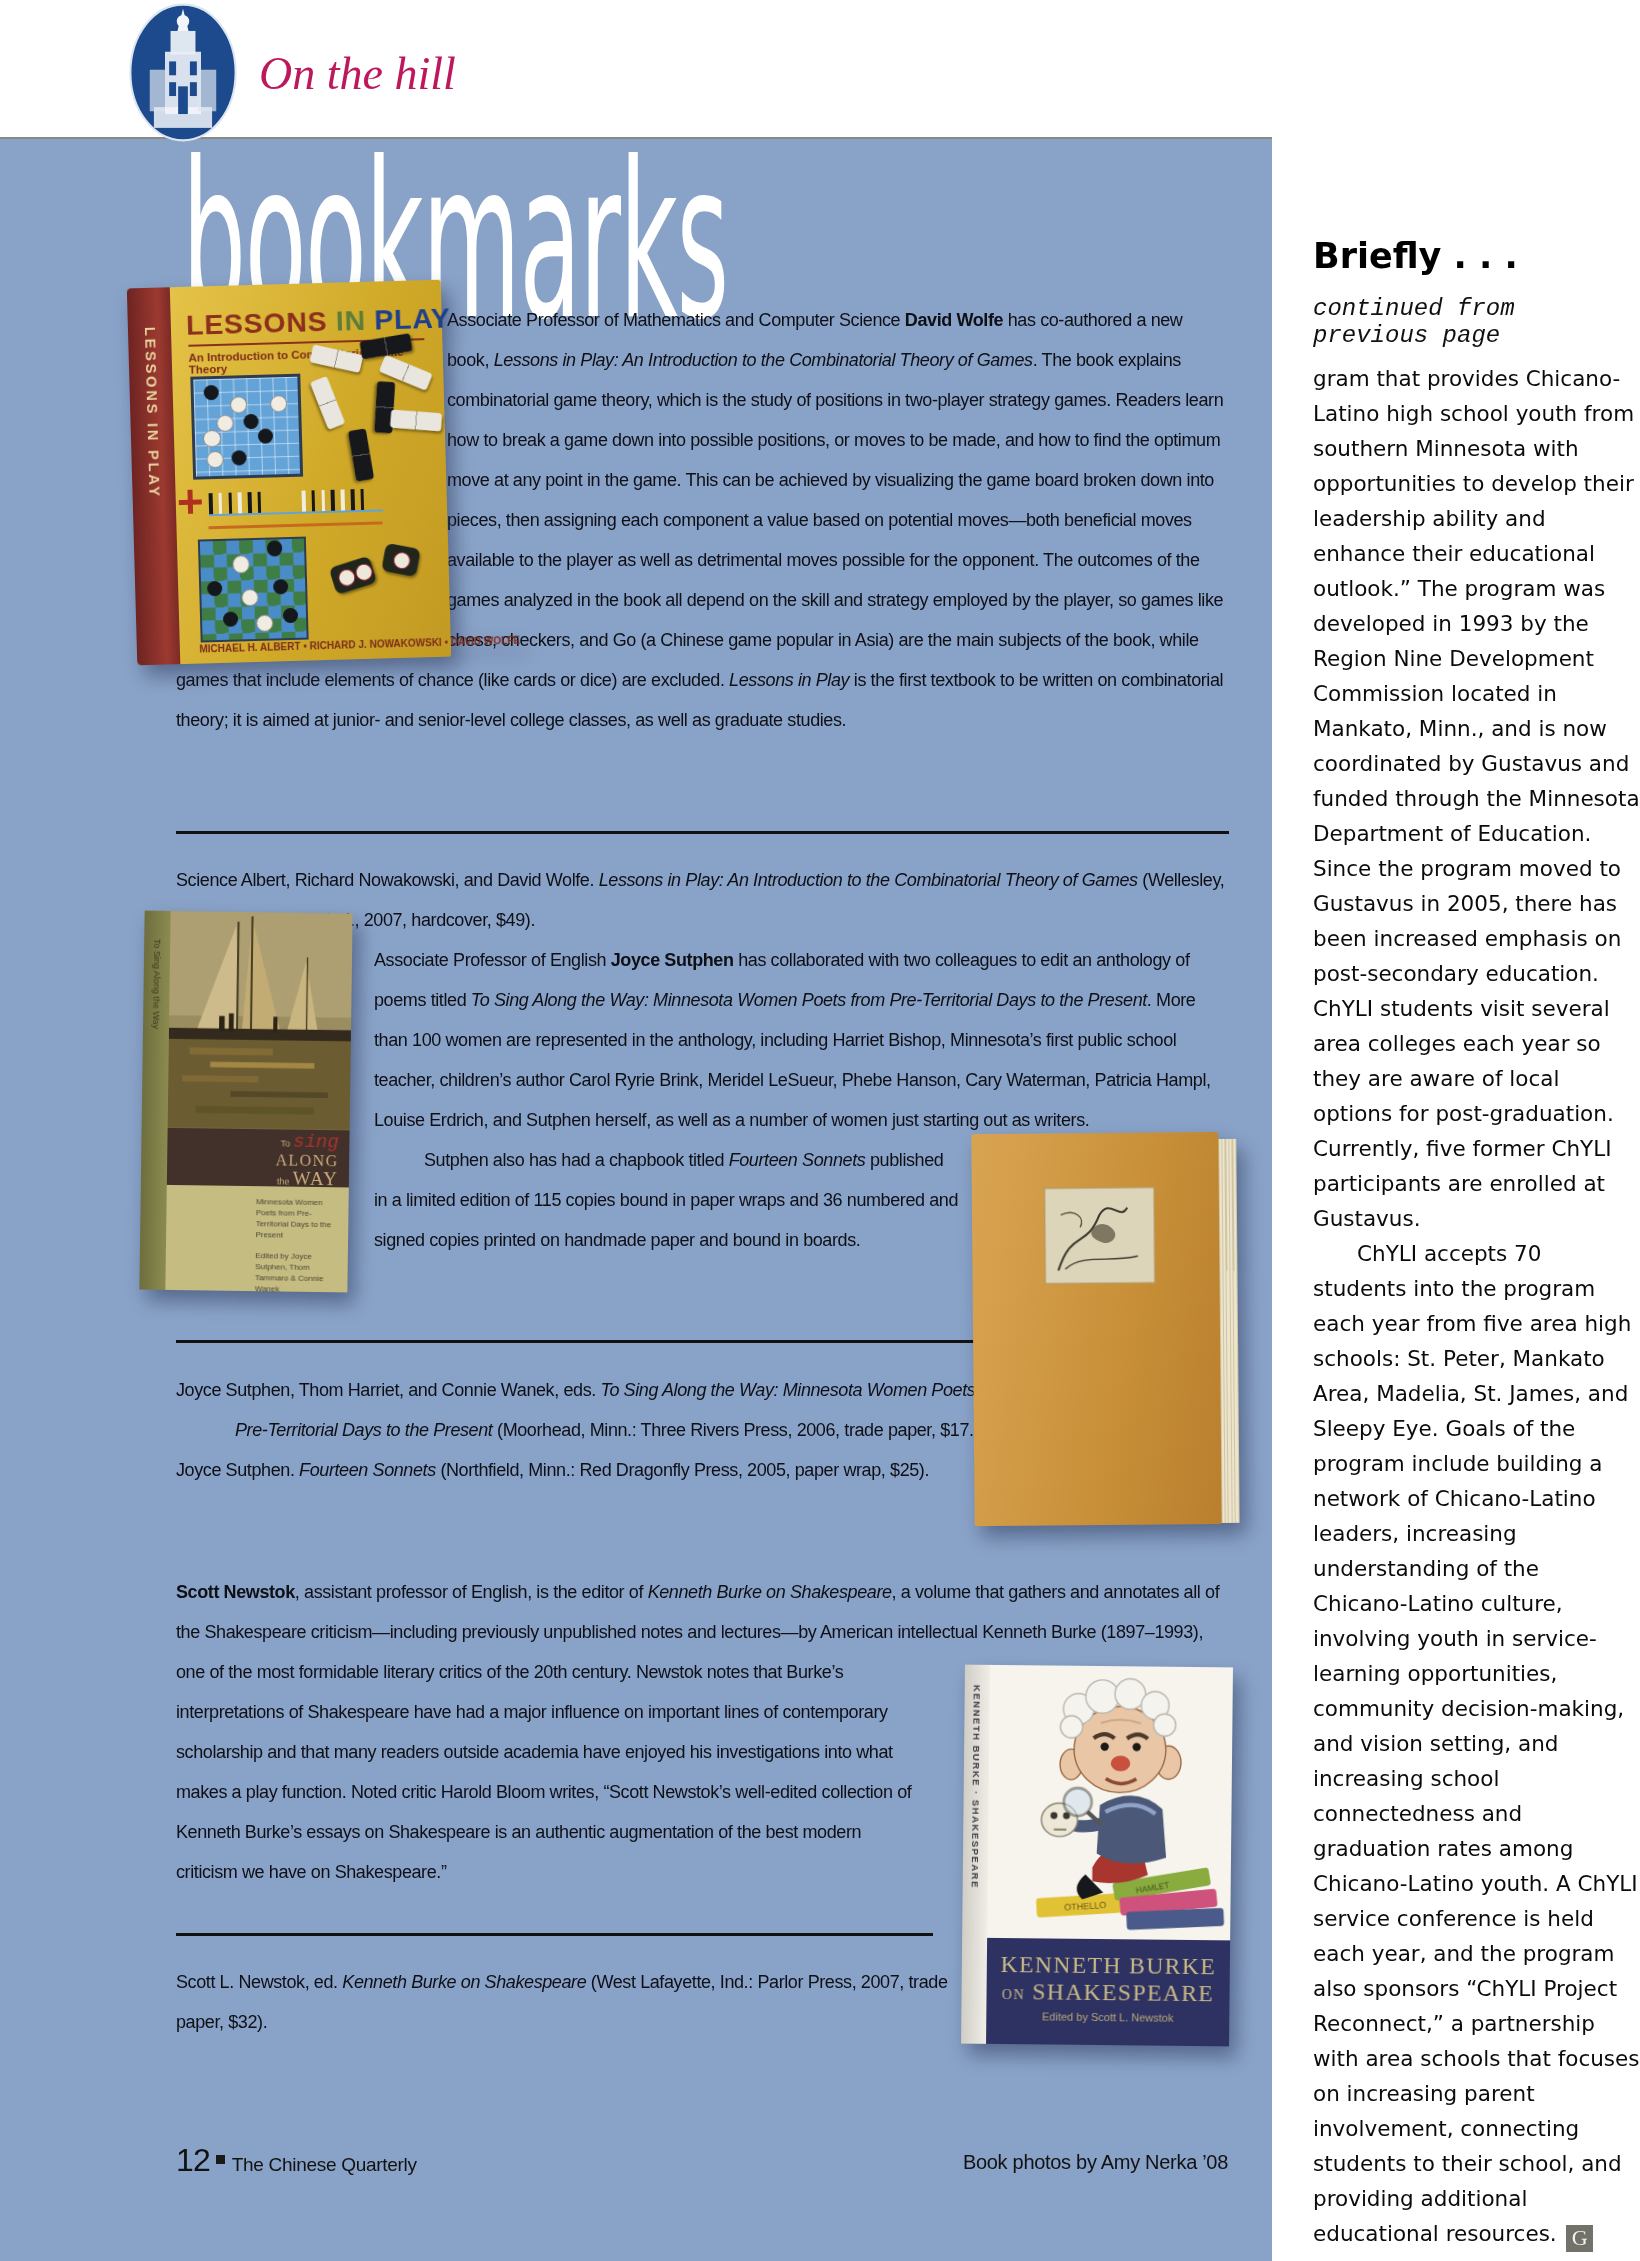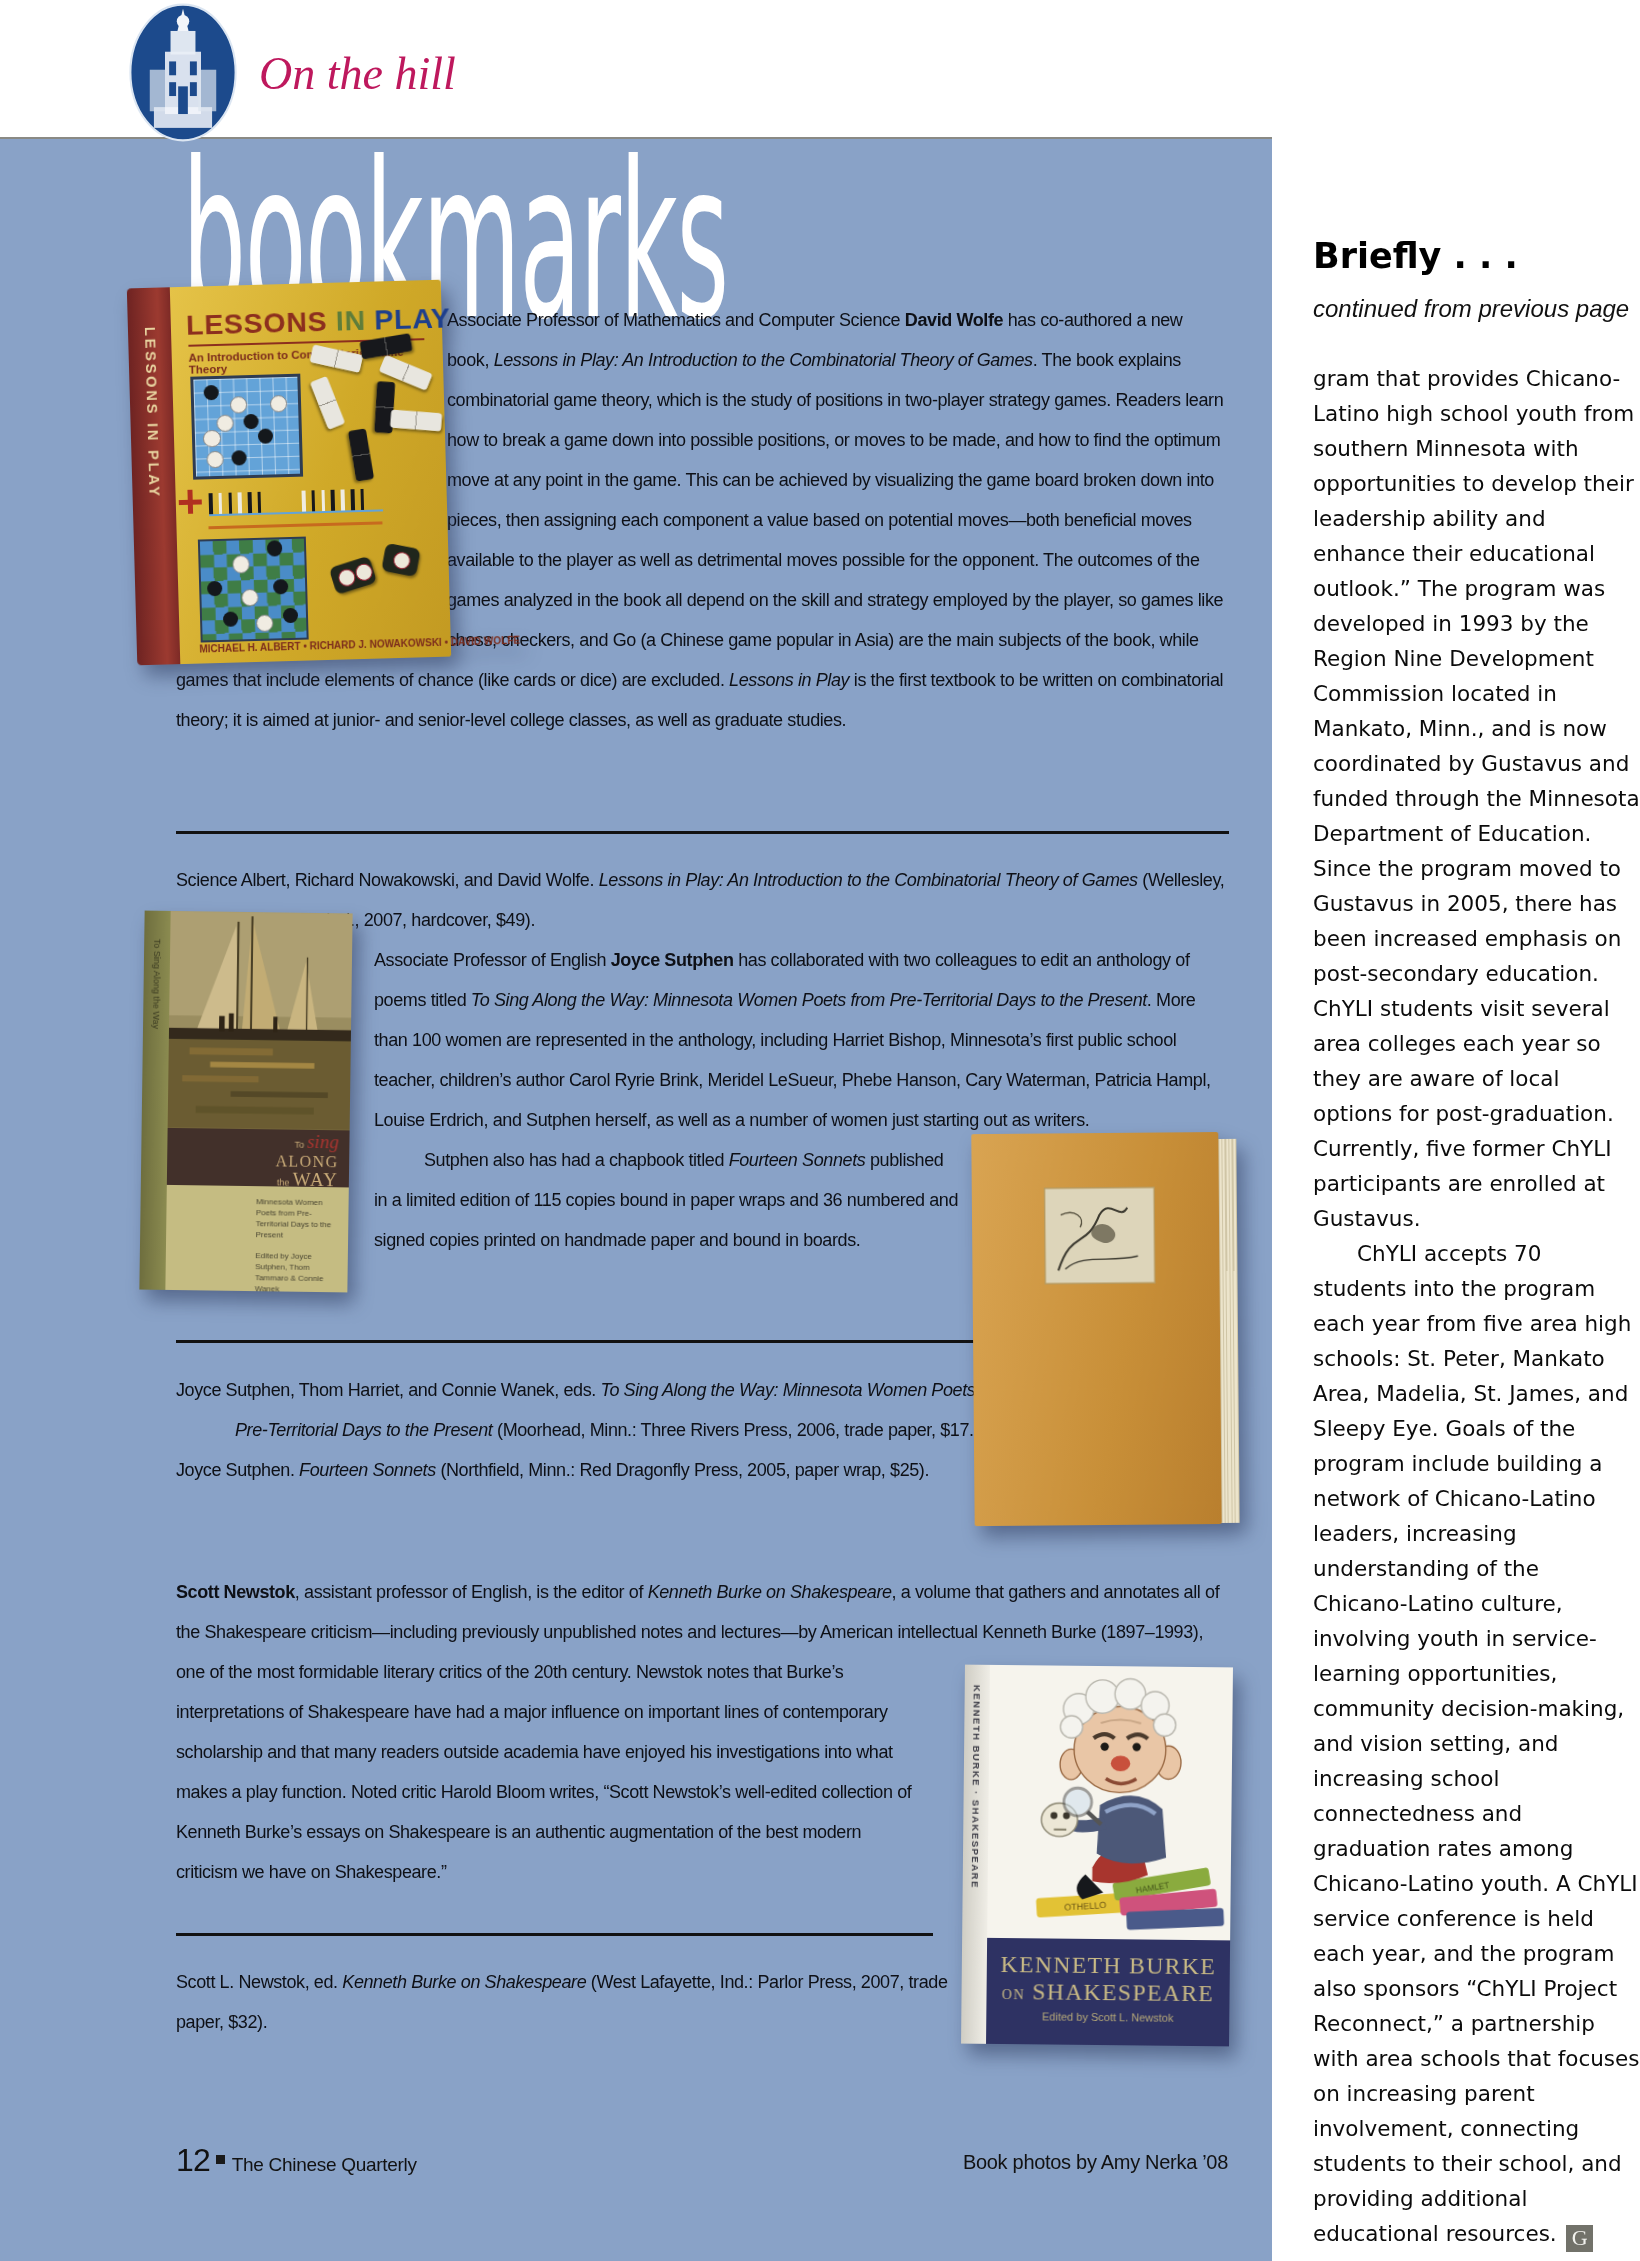--- a/index.html
+++ b/index.html
@@ -34,21 +34,21 @@
   .rule{position:absolute;z-index:2;height:2.8px;background:#121212;}
   .hang{padding-left:59px;text-indent:-59px;}
   
   .footer-left{position:absolute;left:176px;top:2142px;z-index:2;color:#121212;display:flex;align-items:baseline;}
   .footer-left .pageno{font-size:32px;letter-spacing:-0.7px;}
   .footer-left .sq{width:9px;height:9px;background:#1a1a1a;margin:0 7px 2.8px 5.6px;align-self:center;}
   .footer-left .mag{font-size:19px;letter-spacing:-0.3px;}
   .footer-right{position:absolute;left:764px;top:2151px;width:464px;z-index:2;text-align:right;font-size:20px;letter-spacing:-0.3px;color:#121212;}
   
   .sb-head{position:absolute;left:1313px;top:236px;font-family:"DejaVu Sans",sans-serif;font-weight:bold;font-size:35px;color:#000;z-index:2;}
-  .sb-sub{position:absolute;left:1313px;top:295px;font-style:italic;font-size:24px;color:#111;z-index:2;font-family:Liberation Sans, sans-serif;}
+  .sb-sub{position:absolute;left:1313px;top:295px;font-style:italic;font-size:24px;color:#111;z-index:2;font-family:Liberation Mono, monospace;}
   .sb-body{position:absolute;left:1313px;top:361px;width:327px;z-index:2;
     font-family:"DejaVu Sans",sans-serif;font-size:21.5px;line-height:35px;color:#0b0b0b;}
   .sb-body p{margin:0;}
   .sb-body p + p{text-indent:44px;}
   .gmark{display:inline-block;width:26.4px;height:26.4px;background:#72726a;color:#f2f2ee;
     font-family:"Liberation Serif",serif;font-size:22px;line-height:26.4px;text-align:center;
     margin-left:9.7px;vertical-align:-4.2px;text-indent:0;}
   
   .book{position:absolute;z-index:3;filter:drop-shadow(7px 11px 9.7px rgba(25,35,70,0.45));}
   .spine-label{writing-mode:vertical-rl;display:block;}
@@ -88,21 +88,21 @@
   .lp-go i{position:absolute;width:15.3px;height:15.3px;border-radius:50%;background:#ece8da;border:1.4px solid #923;top:5.6px;left:5.6px;}
   .lp-authors{position:absolute;left:19.5px;top:357px;width:247px;font-size:10px;font-weight:bold;color:#7c2c1c;white-space:nowrap;}
   
   .book2{left:142px;top:912px;width:208px;height:379px;transform:rotate(0.8deg);}
   .book2 .spine{position:absolute;left:0;top:0;width:26.4px;height:100%;background:linear-gradient(90deg,#6e6e3e,#8b8b50);}
   .book2 .spine .spine-label{margin:28px auto 0 auto;color:#3c3c22;font-size:9px;}
   .book2 .cover{position:absolute;left:26.4px;top:0;width:182px;height:100%;background:#c5bc82;}
   .ts-painting{position:absolute;left:0;top:0;width:182px;height:217px;}
   .ts-band{position:absolute;left:0;top:217px;width:182px;height:57px;background:#42302a;color:#c9ab78;text-align:right;padding:4.2px 11px 0 0;box-sizing:border-box;line-height:16.7px;}
   .ts-pre{font-size:9px;}
-  .ts-sing{font-family:Liberation Serif, serif;font-style:italic;color:#a83430;font-size:19px;}
+  .ts-sing{font-family:Liberation Mono, monospace;font-style:italic;color:#a83430;font-size:19px;}
   .ts-along{font-family:"Liberation Serif",serif;font-size:16px;letter-spacing:1.4px;}
   .ts-way{font-family:"Liberation Serif",serif;font-size:19px;letter-spacing:1.4px;}
   .ts-small{position:absolute;left:89px;top:284px;width:83px;font-size:8px;line-height:11px;color:#4a4632;}
   .ts-small .ed{margin-top:9.7px;}
   
   .book3{left:973px;top:1133px;width:265px;height:397px;transform:rotate(-0.5deg);}
   .book3 .pages{position:absolute;right:0;top:7px;width:21px;height:384px;
     background:repeating-linear-gradient(90deg,#ece4cb 0 2.1px,#cfc5a6 2.1px 3.5px);}
   .book3 .cover{position:absolute;left:0;top:0;width:247px;height:392px;
     background:linear-gradient(100deg,#d9a452,#c88f38 60%,#b97f2e);border-radius:2.1px;}

